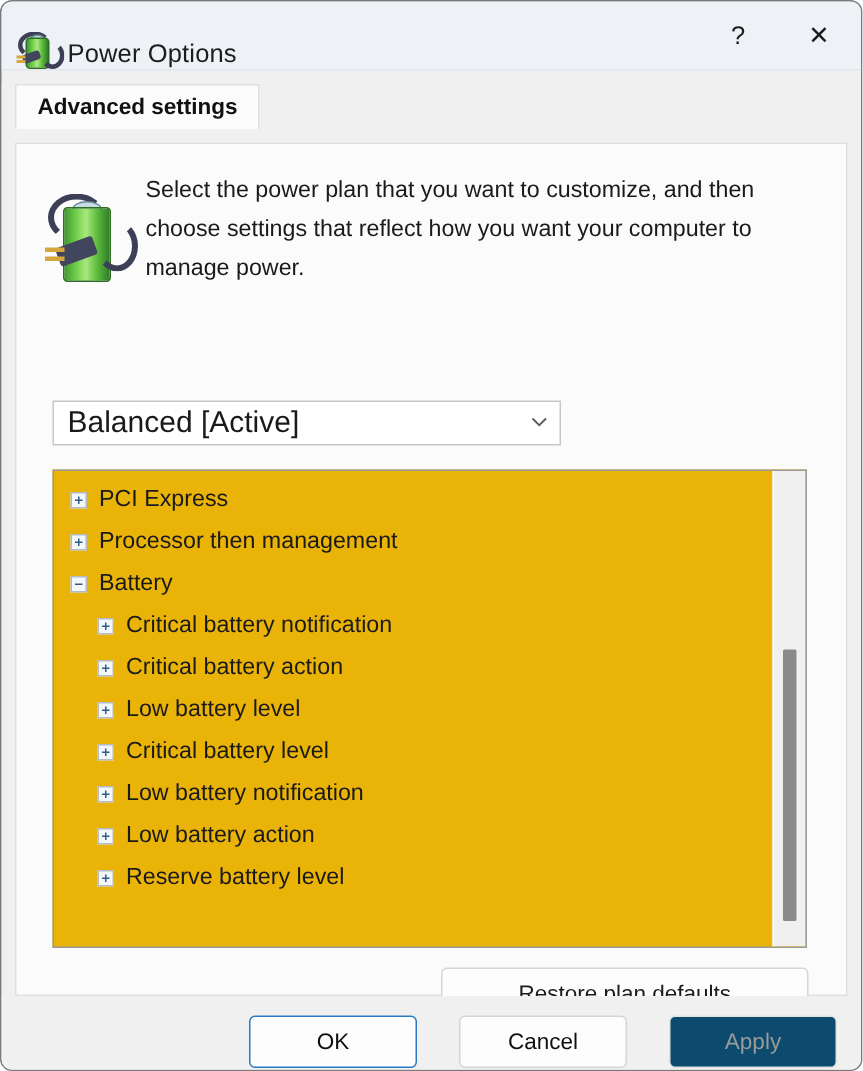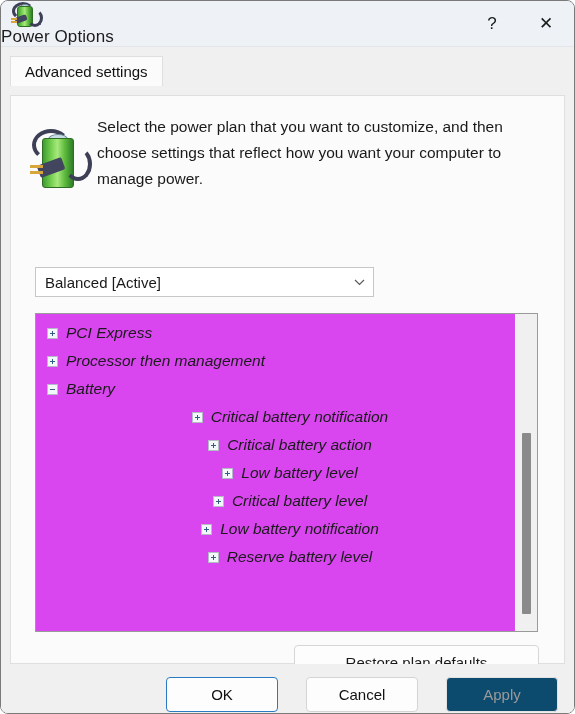--- a/index.html
+++ b/index.html
@@ -27,22 +27,21 @@
     overflow: hidden;
   }
 
   
   .titlebar {
     position: relative;
     height: 45px;
     background: #eef2f7;
     border-bottom: 1px solid #e2e6ea;
     display: flex;
-    align-items: flex-start;
-    flex-direction: column;
+    align-items: flex-end;
   }
   .title-icon {
     width: 26px;
     height: 26px;
     margin-left: 10px;
     margin-right: 8px;
     position: relative;
     flex: 0 0 auto;
   }
   .title-text {
@@ -124,20 +123,21 @@
     padding: 0 14px;
     display: flex;
     align-items: center;
     font-size: 15px;
     color: #111;
     background: #fbfbfb;
     border: 1px solid #dfdfdf;
     border-bottom: none;
     box-sizing: border-box;
     cursor: default;
+    font-weight: bold;
   }
   .tabpanel {
     position: absolute;
     left: 9px;
     right: 9px;
     top: 39px;
     bottom: 60px;
     background: #fbfbfb;
     border: 1px solid #dfdfdf;
     box-sizing: border-box;
@@ -172,59 +172,58 @@
     width: 339px;
     height: 30px;
     background: #ffffff;
     border: 1px solid #c7c7c7;
     box-sizing: border-box;
     display: flex;
     align-items: center;
     cursor: default;
   }
   .plan-select .value {
-    font-size: 15px;
+    font-size: 20px;
     color: #1a1a1a;
     padding-left: 9px;
     flex: 1 1 auto;
   }
   .plan-select .chev {
     width: 28px;
     text-align: center;
     color: #555;
     font-size: 11px;
   }
 
   
   .treebox {
     position: absolute;
     left: 24px;
     top: 217px;
     width: 503px;
     height: 319px;
-    background: #d946ef;
+    background: #eab308;
     border: 1px solid #9a9a9a;
     box-sizing: border-box;
     overflow: hidden;
-    font-style: italic;
   }
   .tree {
     position: absolute;
     left: 0;
     top: 5px;
     right: 22px;
   }
   .tnode {
     display: flex;
     align-items: center;
     height: 28px;
     padding-left: 11px;
     cursor: default;
   }
-  .tnode.child { padding-left: 29px; justify-content: center; }
+  .tnode.child { padding-left: 29px; }
   .expander {
     width: 11px;
     height: 11px;
     box-sizing: border-box;
     border: 1px solid #b3bcc4;
     background: #f4f7f9;
     position: relative;
     flex: 0 0 auto;
     margin-right: 8px;
   }
@@ -411,20 +410,24 @@
             <div class="tnode child">
               <span class="expander plus"></span>
               <span class="tlabel">Critical battery level</span>
             </div>
             <div class="tnode child">
               <span class="expander plus"></span>
               <span class="tlabel">Low battery notification</span>
             </div>
             <div class="tnode child">
               <span class="expander plus"></span>
+              <span class="tlabel">Low battery action</span>
+            </div>
+            <div class="tnode child">
+              <span class="expander plus"></span>
               <span class="tlabel">Reserve battery level</span>
             </div>
           </div>
         <div class="vscroll">
           <div class="vthumb"></div>
         </div>
       </div>
 
       <div class="restore-btn">
         <span>Restore plan defaults</span>

